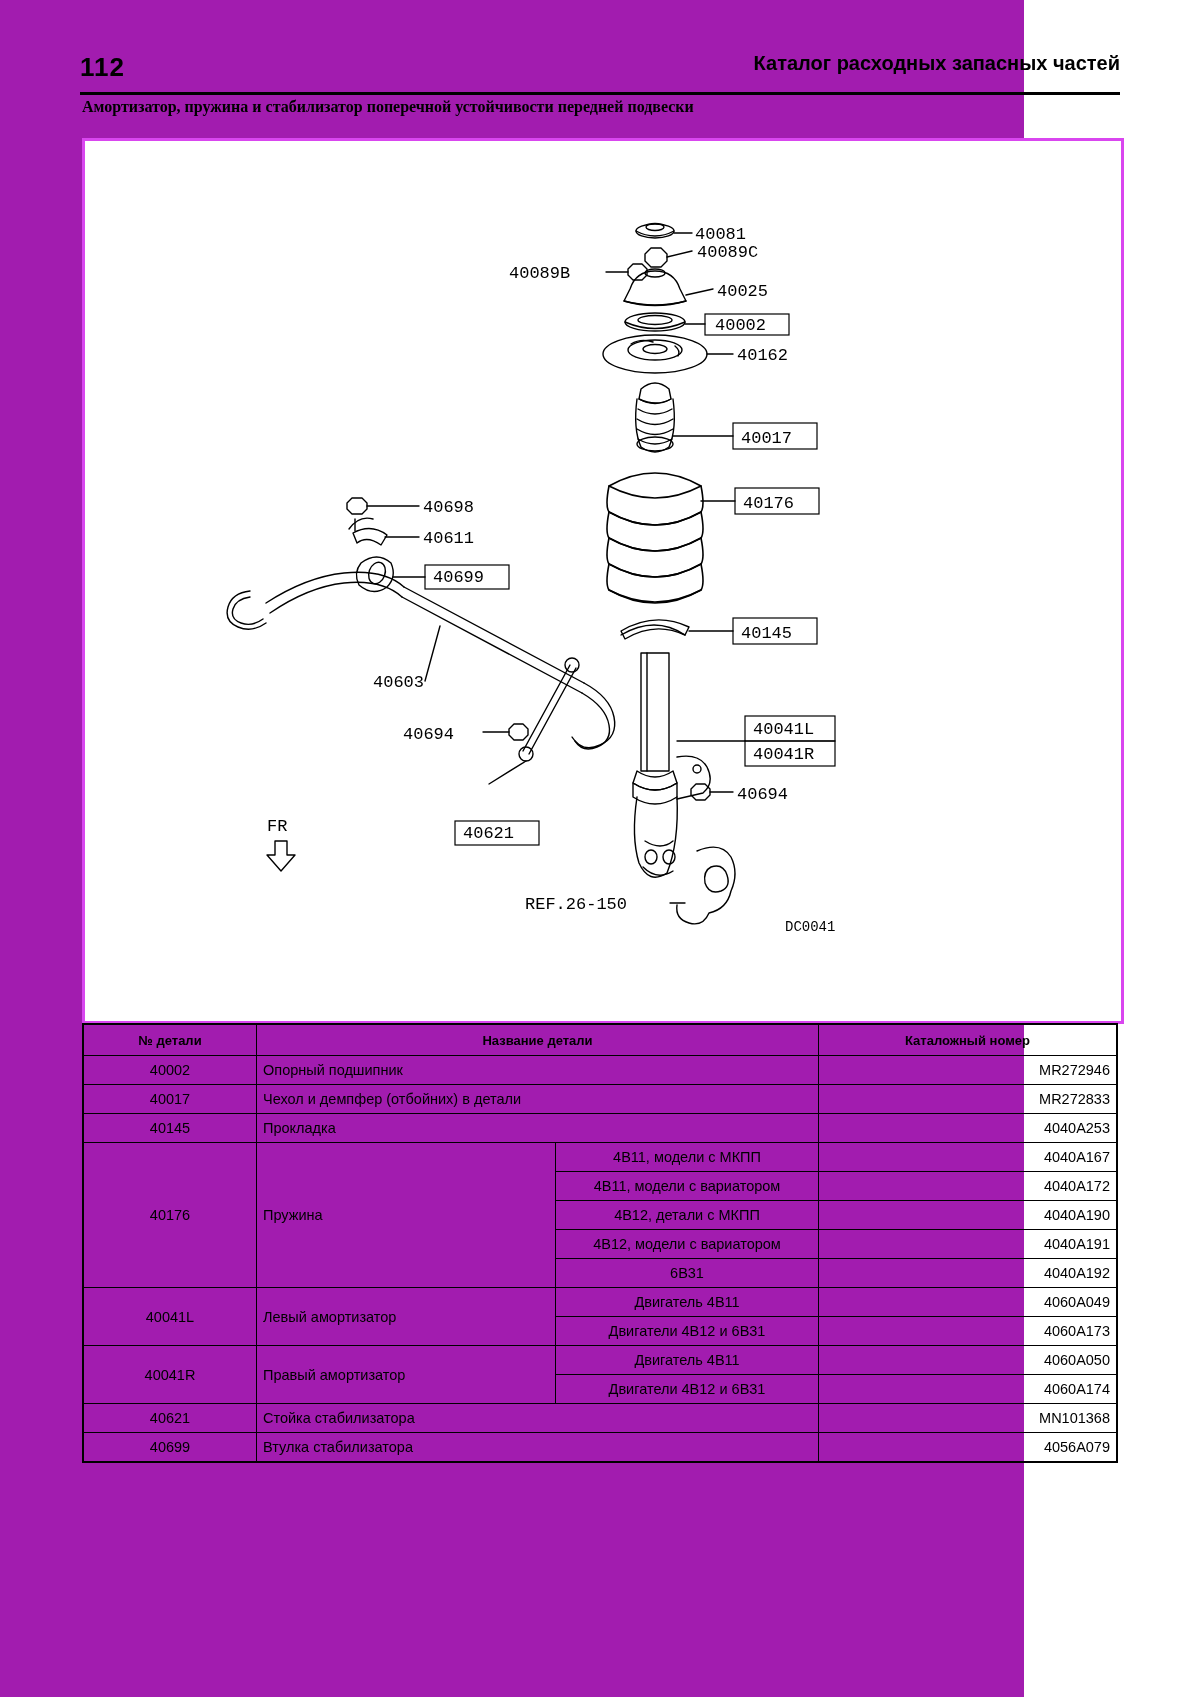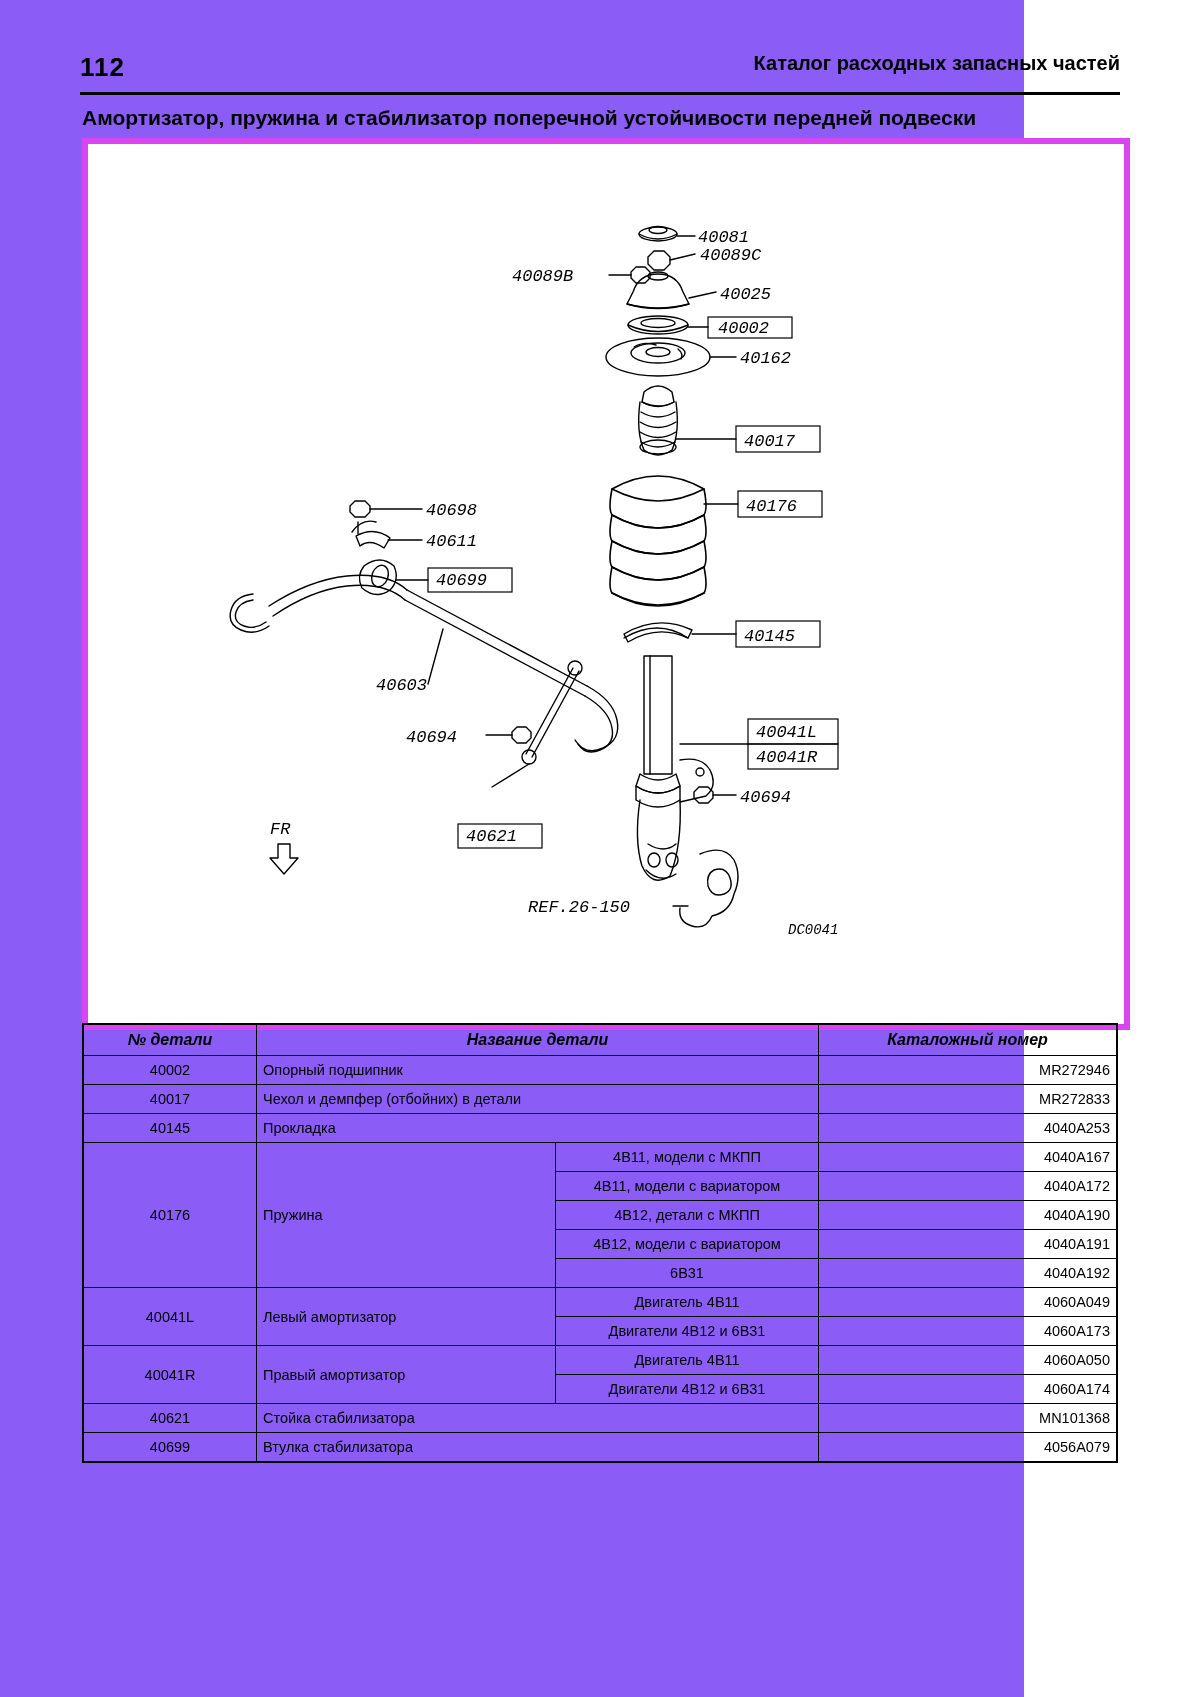--- a/index.html
+++ b/index.html
@@ -13,21 +13,21 @@
     font-family: "Liberation Sans", sans-serif;
     color: #000;
     position: relative;
     overflow: hidden;
   }
   .page {
     position: absolute;
     left: 0; top: 0;
     width: 1024px;
     height: 1697px;
-    background: #8b5cf6;
+    background: #a21caf;
   }
 
   
   .page-header {
     position: absolute;
     left: 80px;
     top: 52px;
     width: 1040px;
     height: 40px;
   }
@@ -53,36 +53,36 @@
     left: 80px;
     top: 92px;
     width: 1040px;
     height: 3px;
     background: #000;
   }
 
   .section-title {
     position: absolute;
     left: 82px;
-    top: 106px;
+    top: 98px;
     width: 1040px;
-    font-size: 21px;
+    font-size: 16px;
     font-weight: bold;
+    font-family: Liberation Serif, serif;
   }
 
   
   .diagram-frame {
     position: absolute;
     left: 82px;
     top: 138px;
     width: 1036px;
     height: 880px;
-    border: 6px solid #d946ef;
+    border: 3px solid #d946ef;
     background: #fff;
-    font-style: italic;
   }
   .diagram-svg {
     position: absolute;
     left: 0; top: 0;
   }
 
   
   .parts-table {
     position: absolute;
     left: 82px;
@@ -91,25 +91,24 @@
     border-collapse: collapse;
     font-size: 14.5px;
   }
   .parts-table th, .parts-table td {
     border: 1px solid #000;
     padding: 3px 6px;
     height: 22px;
     vertical-align: middle;
   }
   .parts-table thead th {
-    font-size: 16px;
+    font-size: 13px;
     font-weight: bold;
     text-align: center;
     height: 24px;
-    font-style: italic;
   }
   .col-num  { width: 160px; text-align: center; }
   .col-name { text-align: left; padding-left: 10px; }
   .col-sub  { width: 250px; text-align: center; padding-left: 10px; }
   .col-cat  { width: 285px; text-align: right; }
   .parts-table { border: 2px solid #000; }
 </style>
 </head>
 <body>
 

